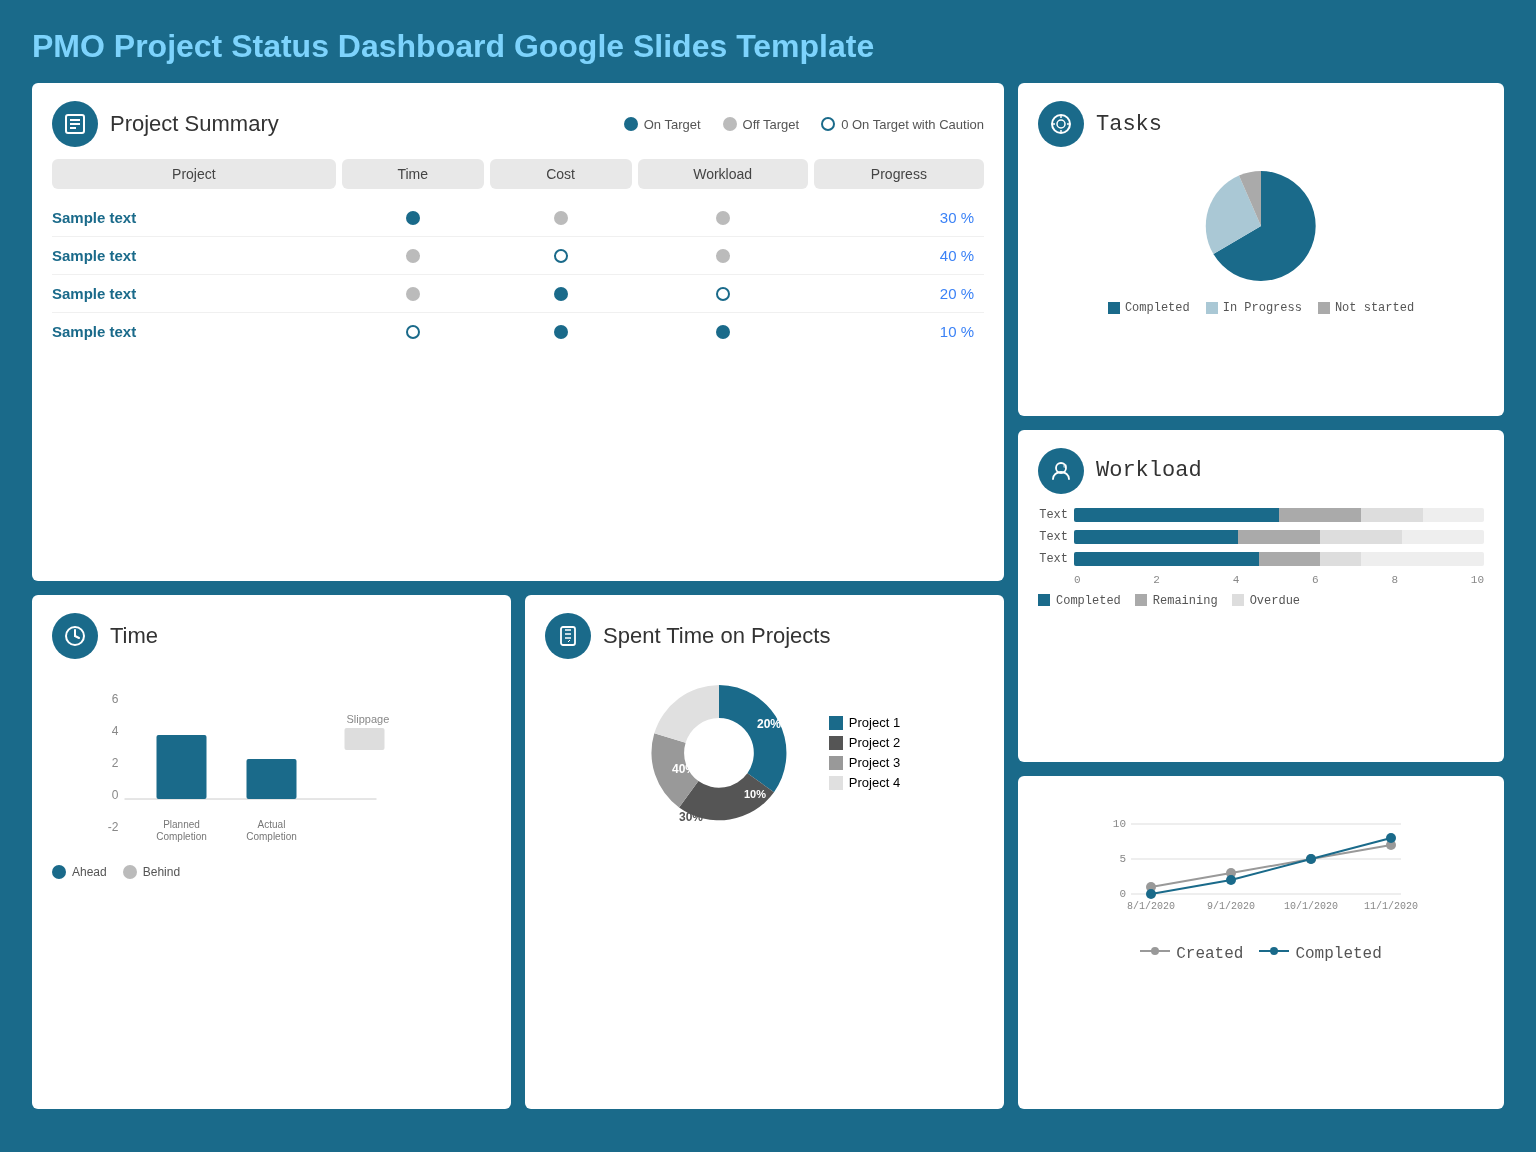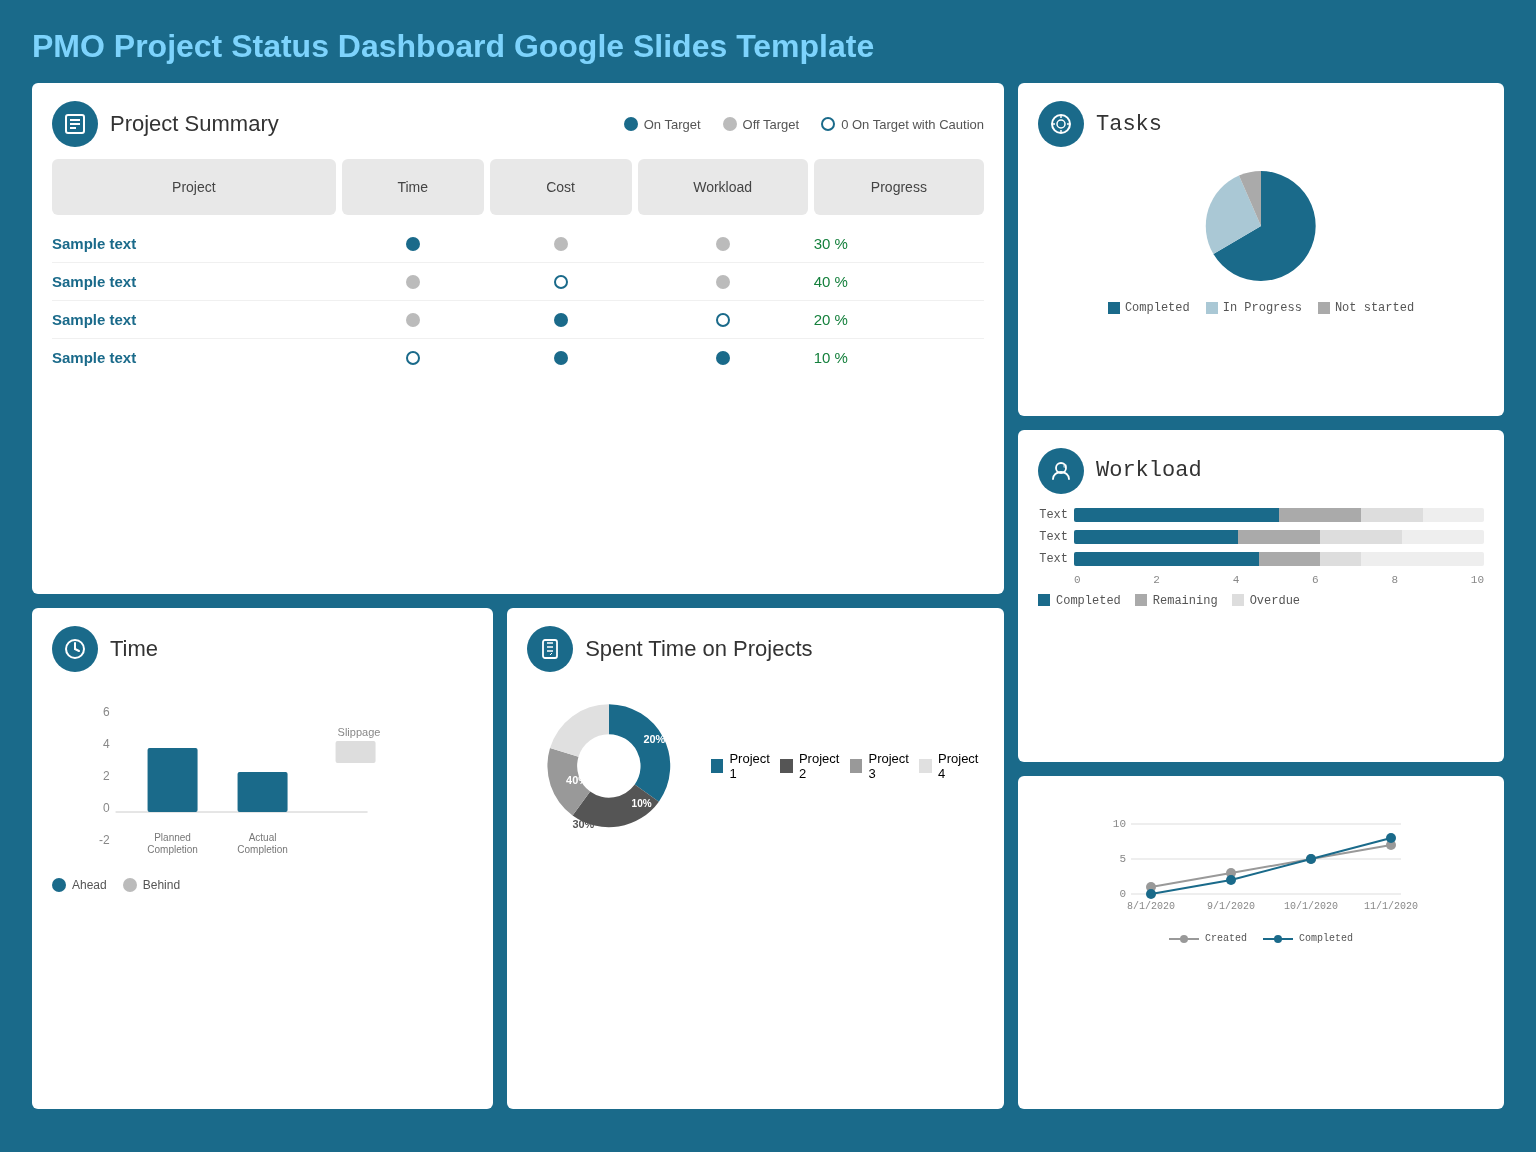--- a/index.html
+++ b/index.html
@@ -95,21 +95,21 @@
     }
     .ps-table-header {
       display: grid;
       grid-template-columns: 2fr 1fr 1fr 1.2fr 1.2fr;
       gap: 6px;
       margin-bottom: 10px;
     }
     .ps-col-header {
       background: #e8e8e8;
       border-radius: 6px;
-      padding: 20px 10px;
+      padding: 7px 10px;
       text-align: center;
       font-size: 14px;
       color: #444;
       font-weight: 500;
     }
     .ps-row {
       display: grid;
       grid-template-columns: 2fr 1fr 1fr 1.2fr 1.2fr;
       gap: 6px;
       padding: 10px 0;
@@ -121,22 +121,23 @@
       font-size: 15px;
       font-weight: 600;
       color: #1a6a8a;
     }
     .ps-cell {
       display: flex;
       align-items: center;
       justify-content: center;
     }
     .ps-progress {
+      text-align: right;
       font-size: 15px;
-      color: #15803d;
+      color: #3b82f6;
       padding-right: 10px;
     }
 
     
     .right-panel {
       grid-column: 2;
       grid-row: 1 / 3;
       display: flex;
       flex-direction: column;
       gap: 14px;
@@ -224,20 +225,21 @@
 
     
     .donut-container {
       display: flex;
       align-items: center;
       justify-content: center;
       gap: 20px;
     }
     .donut-legend {
       display: flex;
+      flex-direction: column;
       gap: 5px;
       font-size: 13px;
     }
     .donut-legend-item {
       display: flex;
       align-items: center;
       gap: 6px;
     }
     .time-legend {
       display: flex;
@@ -476,21 +478,21 @@
         <circle cx="50" cy="100" r="5" fill="#1a6a8a"></circle>
         <circle cx="130" cy="86" r="5" fill="#1a6a8a"></circle>
         <circle cx="210" cy="65" r="5" fill="#1a6a8a"></circle>
         <circle cx="290" cy="44" r="5" fill="#1a6a8a"></circle>
 
         <text x="50" y="115" text-anchor="middle" font-size="10" fill="#888">8/1/2020</text>
         <text x="130" y="115" text-anchor="middle" font-size="10" fill="#888">9/1/2020</text>
         <text x="210" y="115" text-anchor="middle" font-size="10" fill="#888">10/1/2020</text>
         <text x="290" y="115" text-anchor="middle" font-size="10" fill="#888">11/1/2020</text>
       </svg>
-      <div style="display:flex; gap:16px; justify-content:center; font-size:10px; color:#555; margin-top:4px;">
+      <div style="display:flex; gap:16px; justify-content:center; font-size:16px; color:#555; margin-top:16px;">
         <div class="legend-item">
           <svg width="30" height="12">
               <line x1="0" y1="6" x2="30" y2="6" stroke="#999" stroke-width="2"></line>
               <circle cx="15" cy="6" r="4" fill="#999"></circle>
             </svg>
           <span>Created</span>
         </div>
         <div class="legend-item">
           <svg width="30" height="12">
               <line x1="0" y1="6" x2="30" y2="6" stroke="#1a6a8a" stroke-width="2"></line>

